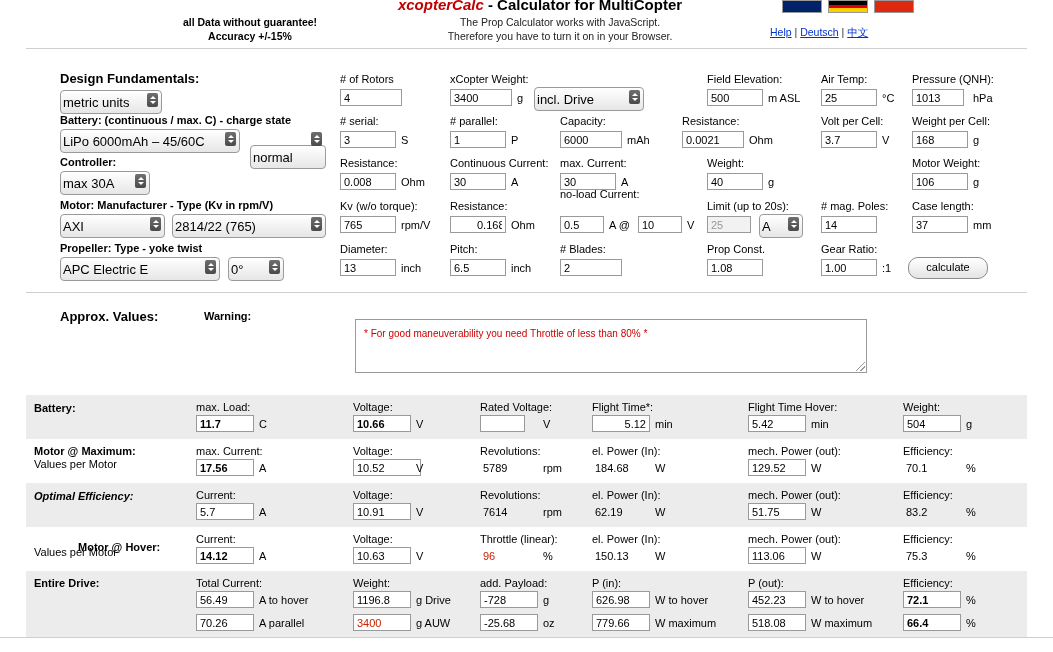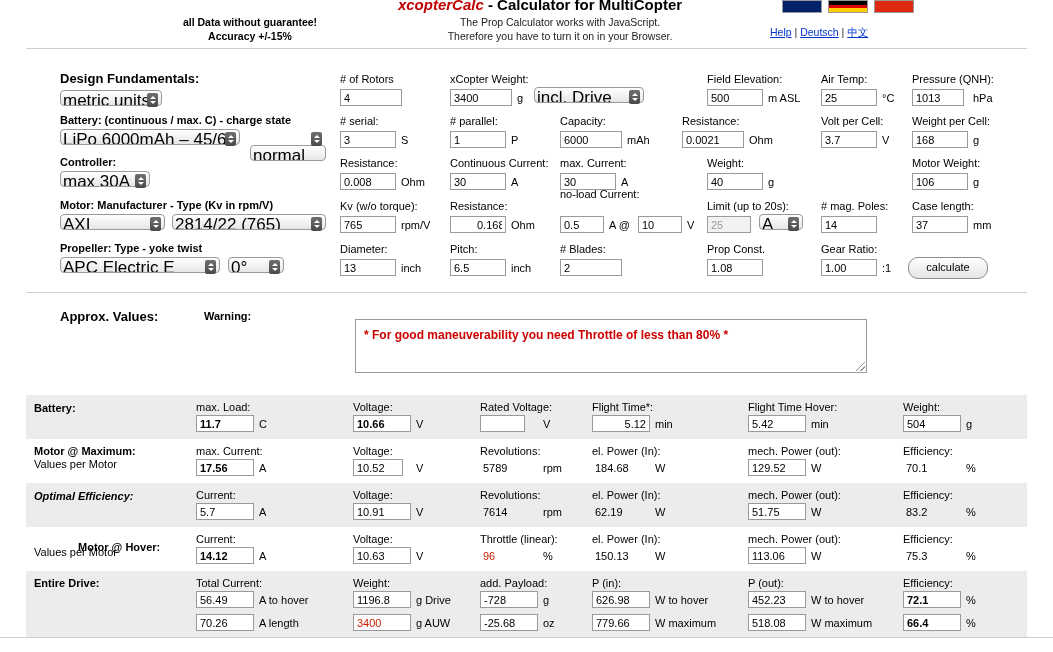--- a/index.html
+++ b/index.html
@@ -50,23 +50,23 @@
     padding:0 3px;
     box-sizing:border-box;
     color:#000;
   }
   .fld.bold{font-weight:bold;}
   .fld.red{color:#cc2200;}
   .fld.gray{color:#999;background:#f2f2f2;}
 
   select.sel{
     position:absolute;
-    font-size:17px;
+    font-size:13px;
     font-family:"Liberation Sans",sans-serif;
-    height:16px;
+    height:24px;
     border:1px solid #9a9a9a;
     border-radius:4px;
     background:linear-gradient(#ffffff,#e6e6e6);
     padding:0 2px;
     box-sizing:border-box;
     color:#000;
     -webkit-appearance:none;
     appearance:none;
   }
   .selwrap{position:absolute;}
@@ -88,21 +88,21 @@
     position:absolute;
     border:1px solid #8c8c8c;border-radius:10px;
     background:linear-gradient(#ffffff,#e4e4e4);
     font-size:11px;height:20px;line-height:18px;text-align:center;
     font-family:"Liberation Sans",sans-serif;
     color:#000;cursor:pointer;
   }
 
   .warnbox{
     position:absolute;border:1px solid #9a9a9a;background:#fff;
-    color:#cc0000;font-weight:bold;font-size:12px;
+    color:#cc0000;font-weight:normal;font-size:10px;
     padding:8px 8px;box-sizing:border-box;overflow:hidden;
   }
   .warnbox .grip{
     position:absolute;right:1px;bottom:1px;width:9px;height:9px;
     background:
       linear-gradient(135deg,transparent 0 45%,#999 45% 55%,transparent 55% 100%),
       linear-gradient(135deg,transparent 0 70%,#999 70% 80%,transparent 80% 100%);
   }
 
   .band{position:absolute;left:26px;width:1001px;background:#ececec;}
@@ -348,21 +348,21 @@
 
   <div class="bandw" style="top:439px;height:44px;">
     <div class="capb" style="left:8px;top:6px;">Motor @ Maximum:</div>
     <div class="cap" style="left:8px;top:19px;">Values per Motor</div>
 
     <div class="cap" style="left:170px;top:6px;">max. Current:</div>
     <input class="fld bold" style="left: 170px; top: 20px; width: 58px;" value="17.56">
     <div class="unit" style="left:233px;top:23px;">A</div>
 
     <div class="cap" style="left:327px;top:6px;">Voltage:</div>
-    <input class="fld" style="left: 327px; top: 20px; width: 50px;" value="10.52">
+    <input class="fld" style="left: 327px; top: 20px; width: 68px;" value="10.52">
     <div class="unit" style="left:390px;top:23px;">V</div>
 
     <div class="cap" style="left:454px;top:6px;">Revolutions:</div>
     <div class="cap" style="left:457px;top:23px;">5789</div>
     <div class="unit" style="left:517px;top:23px;">rpm</div>
 
     <div class="cap" style="left:566px;top:6px;">el. Power (In):</div>
     <div class="cap" style="left:569px;top:23px;">184.68</div>
     <div class="unit" style="left:629px;top:23px;">W</div>
 
@@ -432,21 +432,21 @@
     <div class="unit" style="left:940px;top:23px;">%</div>
   </div>
 
   <div class="band" style="top:571px;height:66px;">
     <div class="capb" style="left:8px;top:6px;">Entire Drive:</div>
 
     <div class="cap" style="left:170px;top:6px;">Total Current:</div>
     <input class="fld" style="left: 170px; top: 20px; width: 58px;" value="56.49">
     <div class="unit" style="left:233px;top:23px;">A to hover</div>
     <input class="fld" style="left: 170px; top: 43px; width: 58px;" value="70.26">
-    <div class="unit" style="left:233px;top:46px;">A length</div>
+    <div class="unit" style="left:233px;top:46px;">A parallel</div>
 
     <div class="cap" style="left:327px;top:6px;">Weight:</div>
     <input class="fld" style="left: 327px; top: 20px; width: 58px;" value="1196.8">
     <div class="unit" style="left:390px;top:23px;">g Drive</div>
     <input class="fld red" style="left: 327px; top: 43px; width: 58px;" value="3400">
     <div class="unit" style="left:390px;top:46px;">g AUW</div>
 
     <div class="cap" style="left:454px;top:6px;">add. Payload:</div>
     <input class="fld" style="left: 454px; top: 20px; width: 58px;" value="-728">
     <div class="unit" style="left:517px;top:23px;">g</div>

